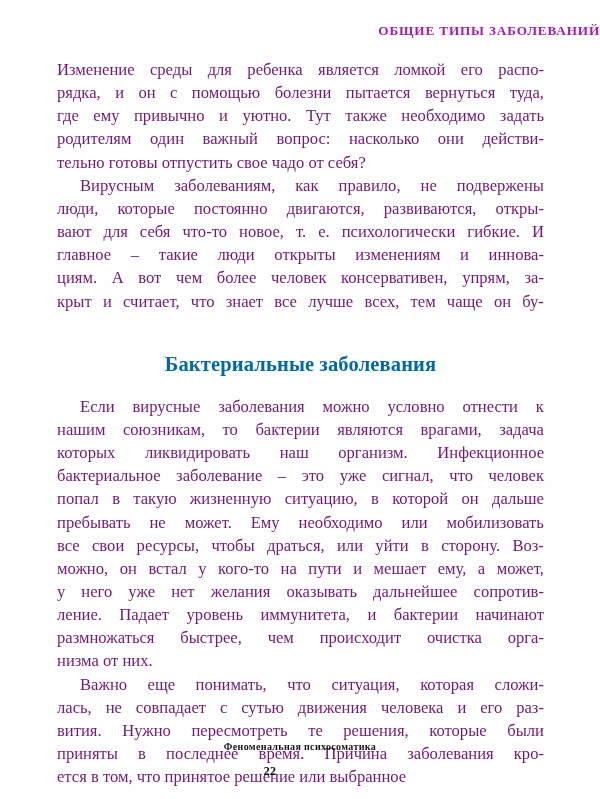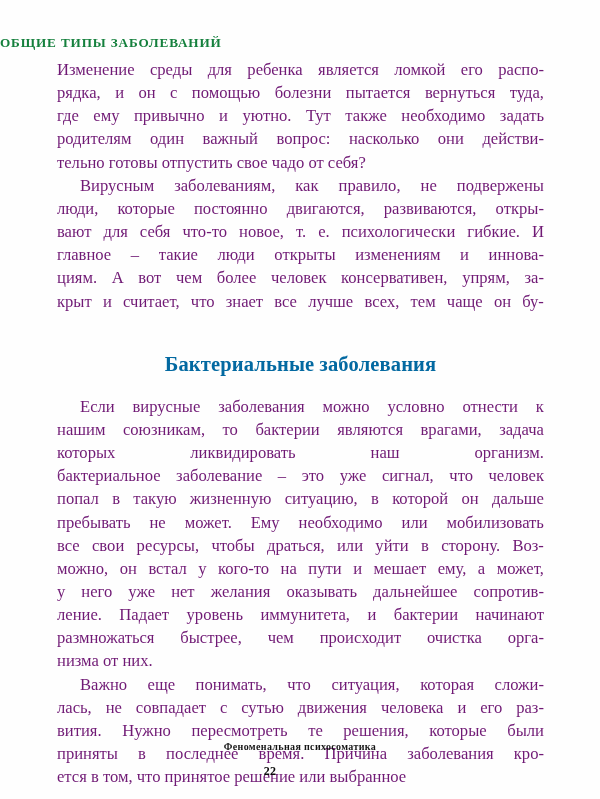--- a/index.html
+++ b/index.html
@@ -25,28 +25,27 @@
     height: 799px;
     background: #fefefe;
   }
 
   
   .running-head {
     position: absolute;
     top: 23px;
     left: 0;
     width: 600px;
-    text-align: left;
+    text-align: right;
     font-size: 13.2px;
     font-weight: 700;
     letter-spacing: 0.85px;
     line-height: 1.2;
-    color: #15803d;
+    color: #a21caf;
     white-space: nowrap;
-    margin-top: 12px;
   }
 
   
   .column {
     position: absolute;
     left: 57px;
     top: 58px;
     width: 487px;
   }
 
@@ -269,20 +268,21 @@
           <span>бактерии</span>
           <span>являются</span>
           <span>врагами,</span>
           <span>задача</span>
         </span>
         <span class="ln j">
           <span>которых</span>
           <span>ликвидировать</span>
           <span>наш</span>
           <span>организм.</span>
+          <span>Инфекционное</span>
         </span>
         <span class="ln j">
           <span>бактериальное</span>
           <span>заболевание</span>
           <span>–</span>
           <span>это</span>
           <span>уже</span>
           <span>сигнал,</span>
           <span>что</span>
           <span>человек</span>

